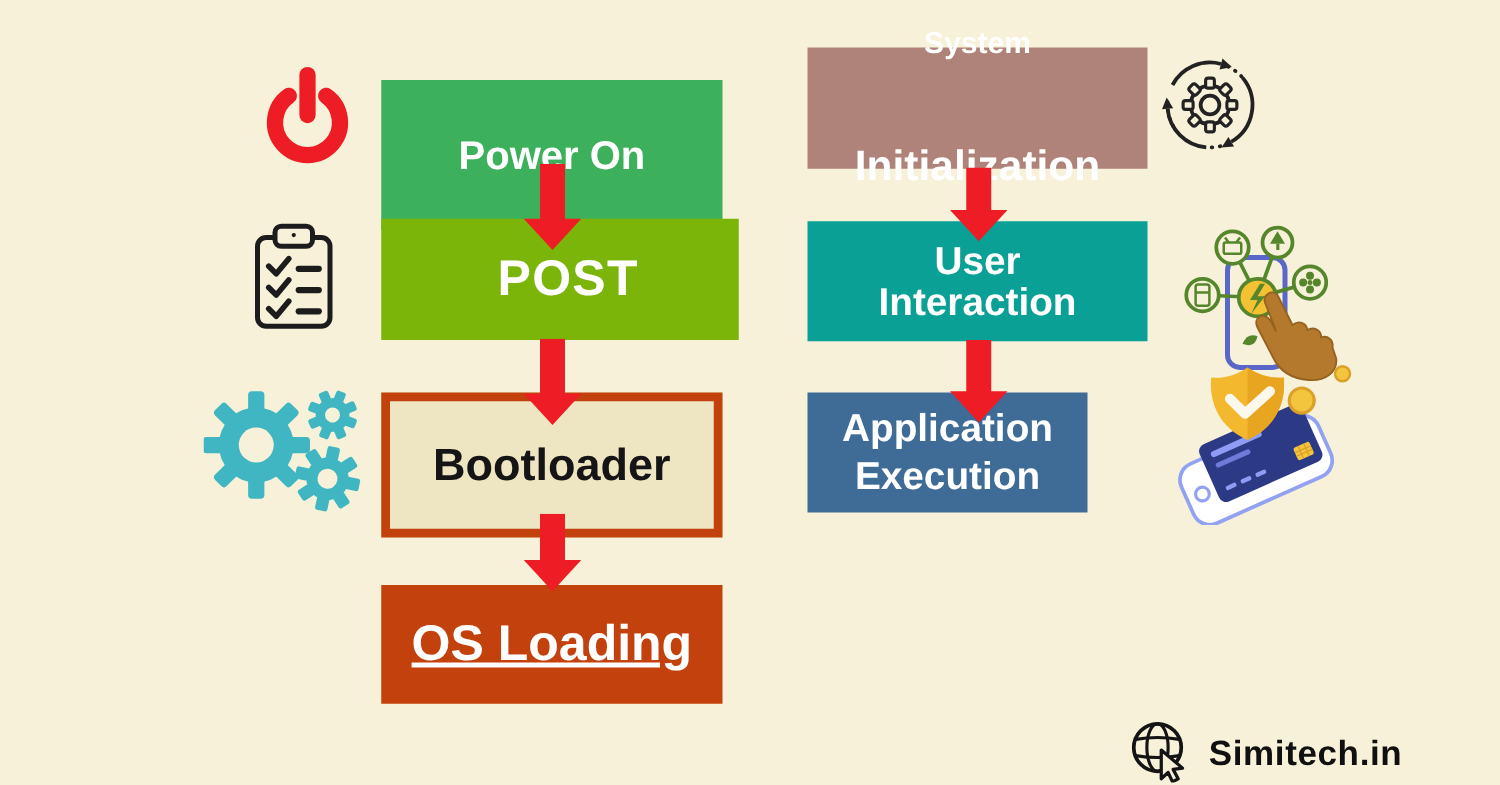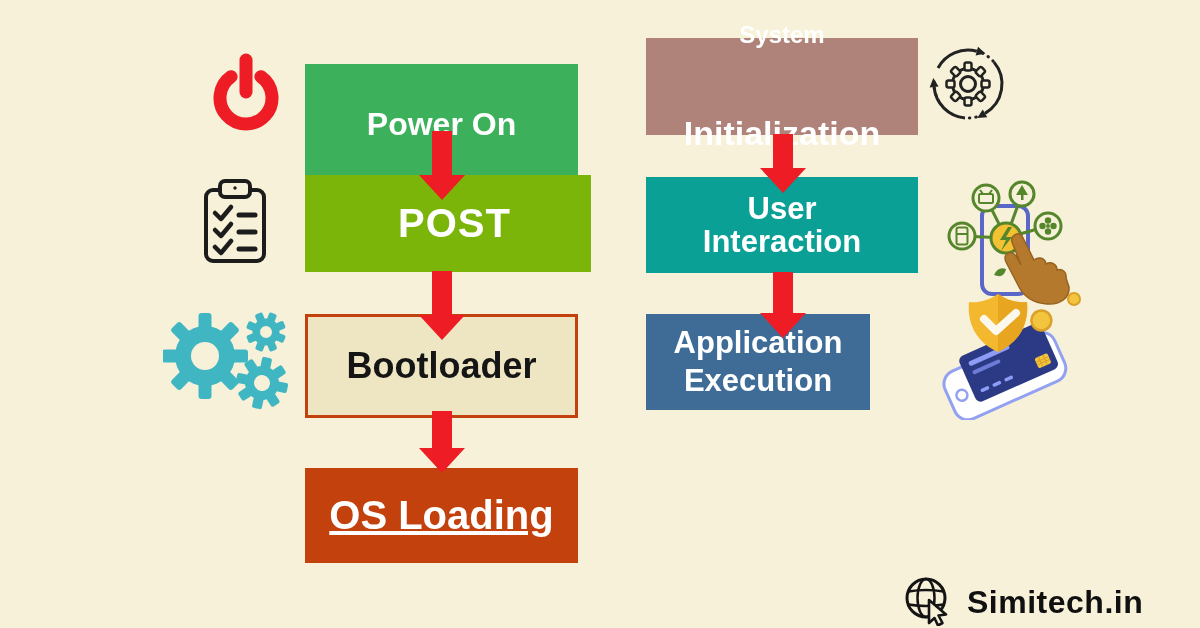--- a/index.html
+++ b/index.html
@@ -9,21 +9,21 @@
   }
   .box{
     position:absolute;display:flex;flex-direction:column;align-items:center;
     justify-content:center;text-align:center;font-weight:bold;
   }
   .icon{position:absolute;}
   .arrow{position:absolute;width:46px;}
   
   #box-power{left:305px;top:40px;width:273px;height:120px;font-size:32px;margin-top:24px;}
   #box-post{left:305px;top:175px;width:273px;height:97px;font-size:40px;letter-spacing:1px;padding-left:13px;}
-  #box-bootloader{left:305px;top:314px;width:273px;height:104px;font-size:36px;border:3px solid #c2410c;box-sizing:border-box;}
+  #box-bootloader{left:305px;top:314px;width:273px;height:116px;font-size:36px;border:7px solid #c2410c;box-sizing:border-box;}
   #box-osloading{left:305px;top:468px;width:273px;height:95px;font-size:40px;}
   
   #box-sysinit{left:646px;top:38px;width:272px;height:97px;}
   #box-sysinit .t-small{font-size:24px;line-height:1.15;}
   #box-sysinit .t-large{font-size:34px;line-height:1.1;margin-top:34px;}
   #box-userint{left:646px;top:177px;width:272px;height:96px;font-size:31px;line-height:1.08;}
   #box-appexec{left:646px;top:314px;width:224px;height:96px;font-size:31px;line-height:1.22;}
   
   #arrow-l1{left:419px;top:131px;height:69px;}
   #arrow-l2{left:419px;top:271px;height:69px;}
@@ -33,21 +33,21 @@
   
   #icon-power{left:208px;top:52px;width:76px;height:82px;}
   #icon-checklist{left:203px;top:178px;width:64px;height:86px;}
   #icon-gears{left:163px;top:306px;width:130px;height:104px;}
   #loading-text{position:absolute;left:99px;top:500px;font-size:31px;font-weight:bold;color:#151515;}
   #icon-process{left:926px;top:42px;width:84px;height:84px;}
   #icon-touch{left:942px;top:176px;width:130px;height:130px;}
   #icon-secure{left:938px;top:290px;width:145px;height:130px;}
   
   #footer{position:absolute;left:902px;top:574px;display:flex;align-items:center;gap:13px;}
-  #brand-text{font-size:32px;font-weight:800;color:#101010;letter-spacing:.5px;}
+  #brand-text{font-size:28px;font-weight:800;color:#101010;letter-spacing:.5px;}
 </style>
 </head>
 <body>
 
 <div class="canvas">
 
   <div class="icon" id="icon-power">
     <svg width="76" height="82" viewBox="0 0 76 82">
       <path d="M 52.9 24.7 A 26 26 0 1 1 23.1 24.7" fill="none" stroke="#ee1c24" stroke-width="13" stroke-linecap="round"></path>
       <line x1="38" y1="8" x2="38" y2="40" stroke="#ee1c24" stroke-width="13" stroke-linecap="round"></line>

